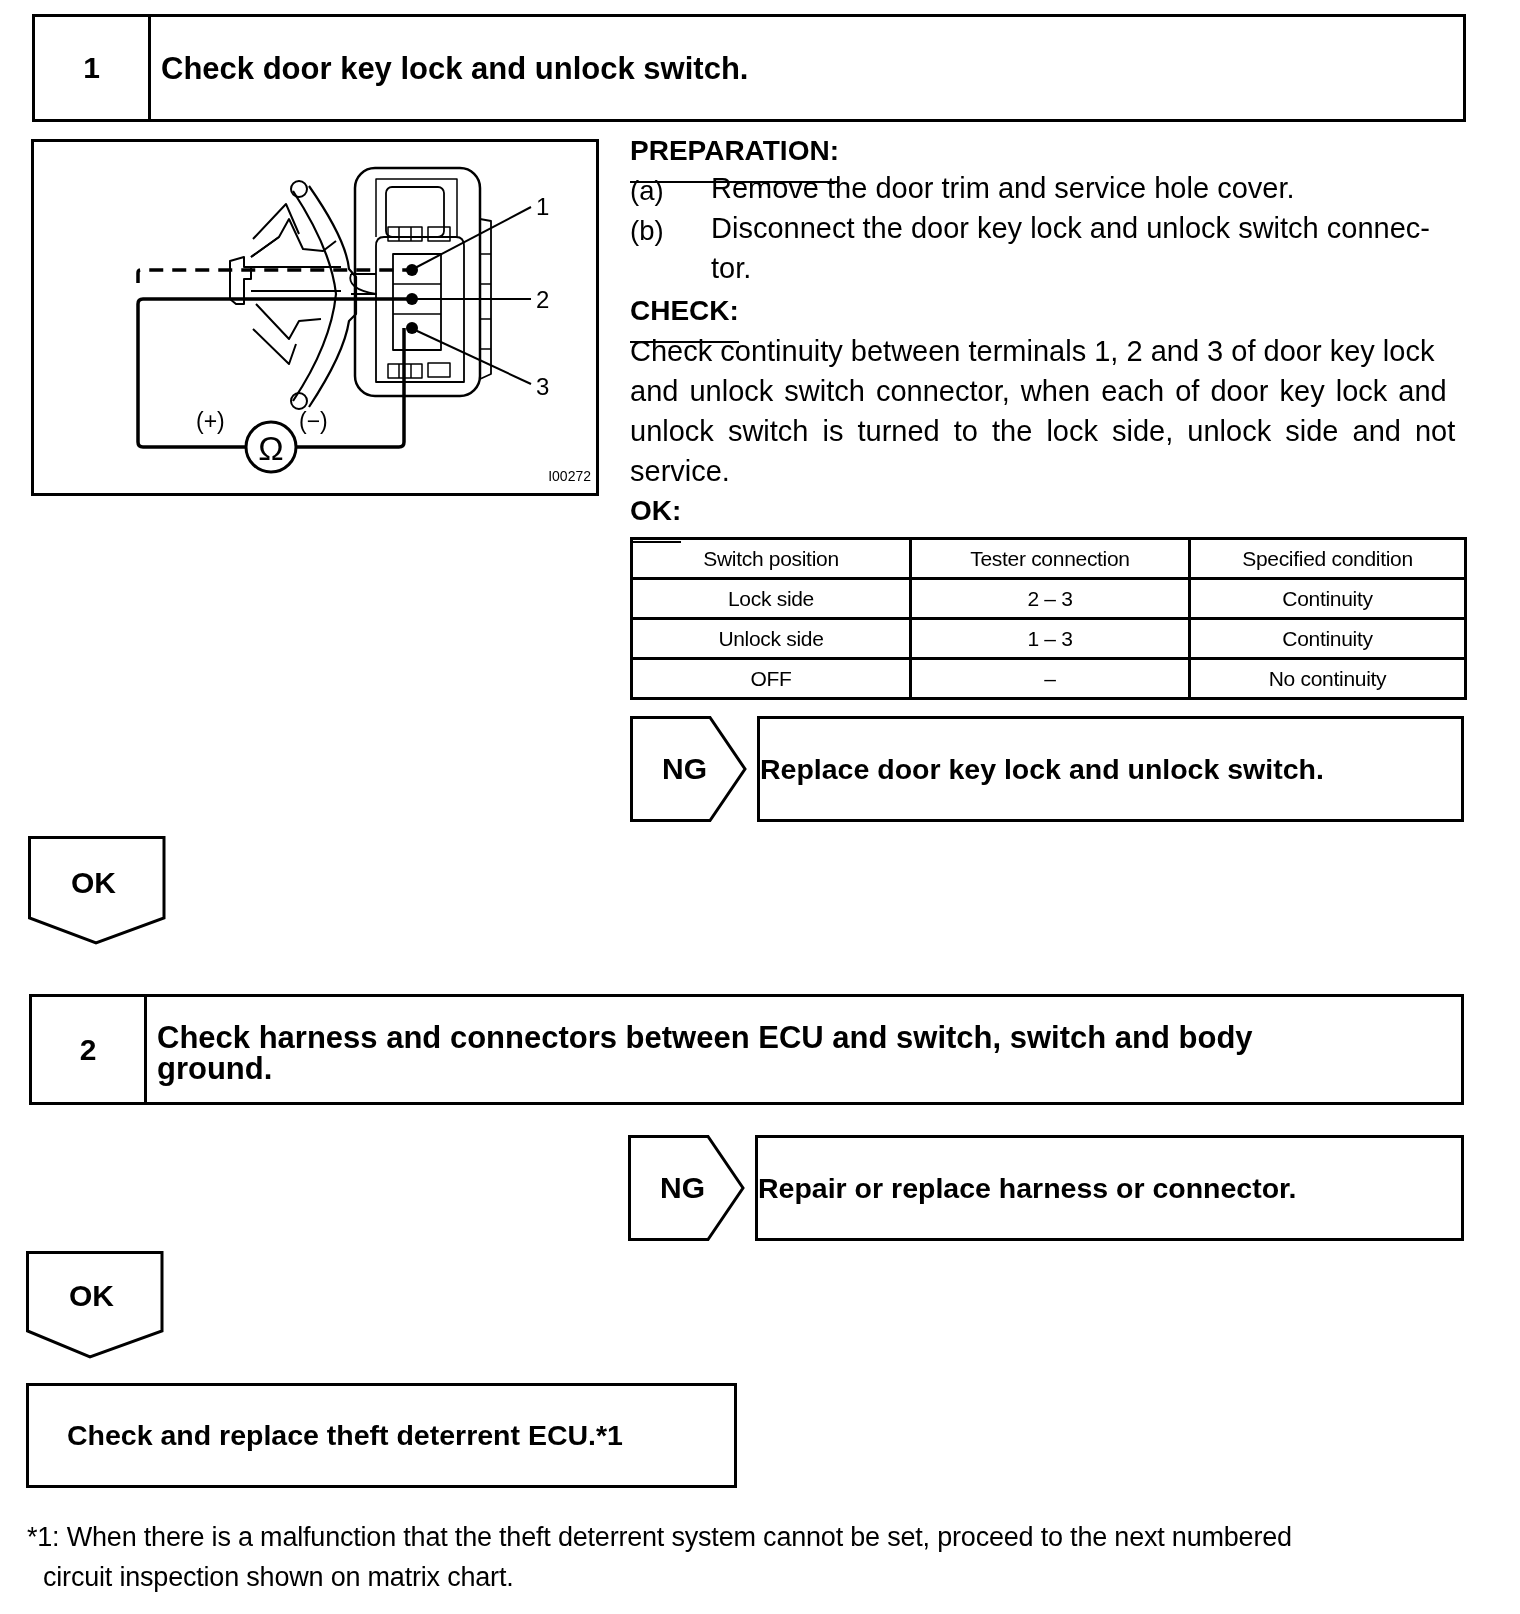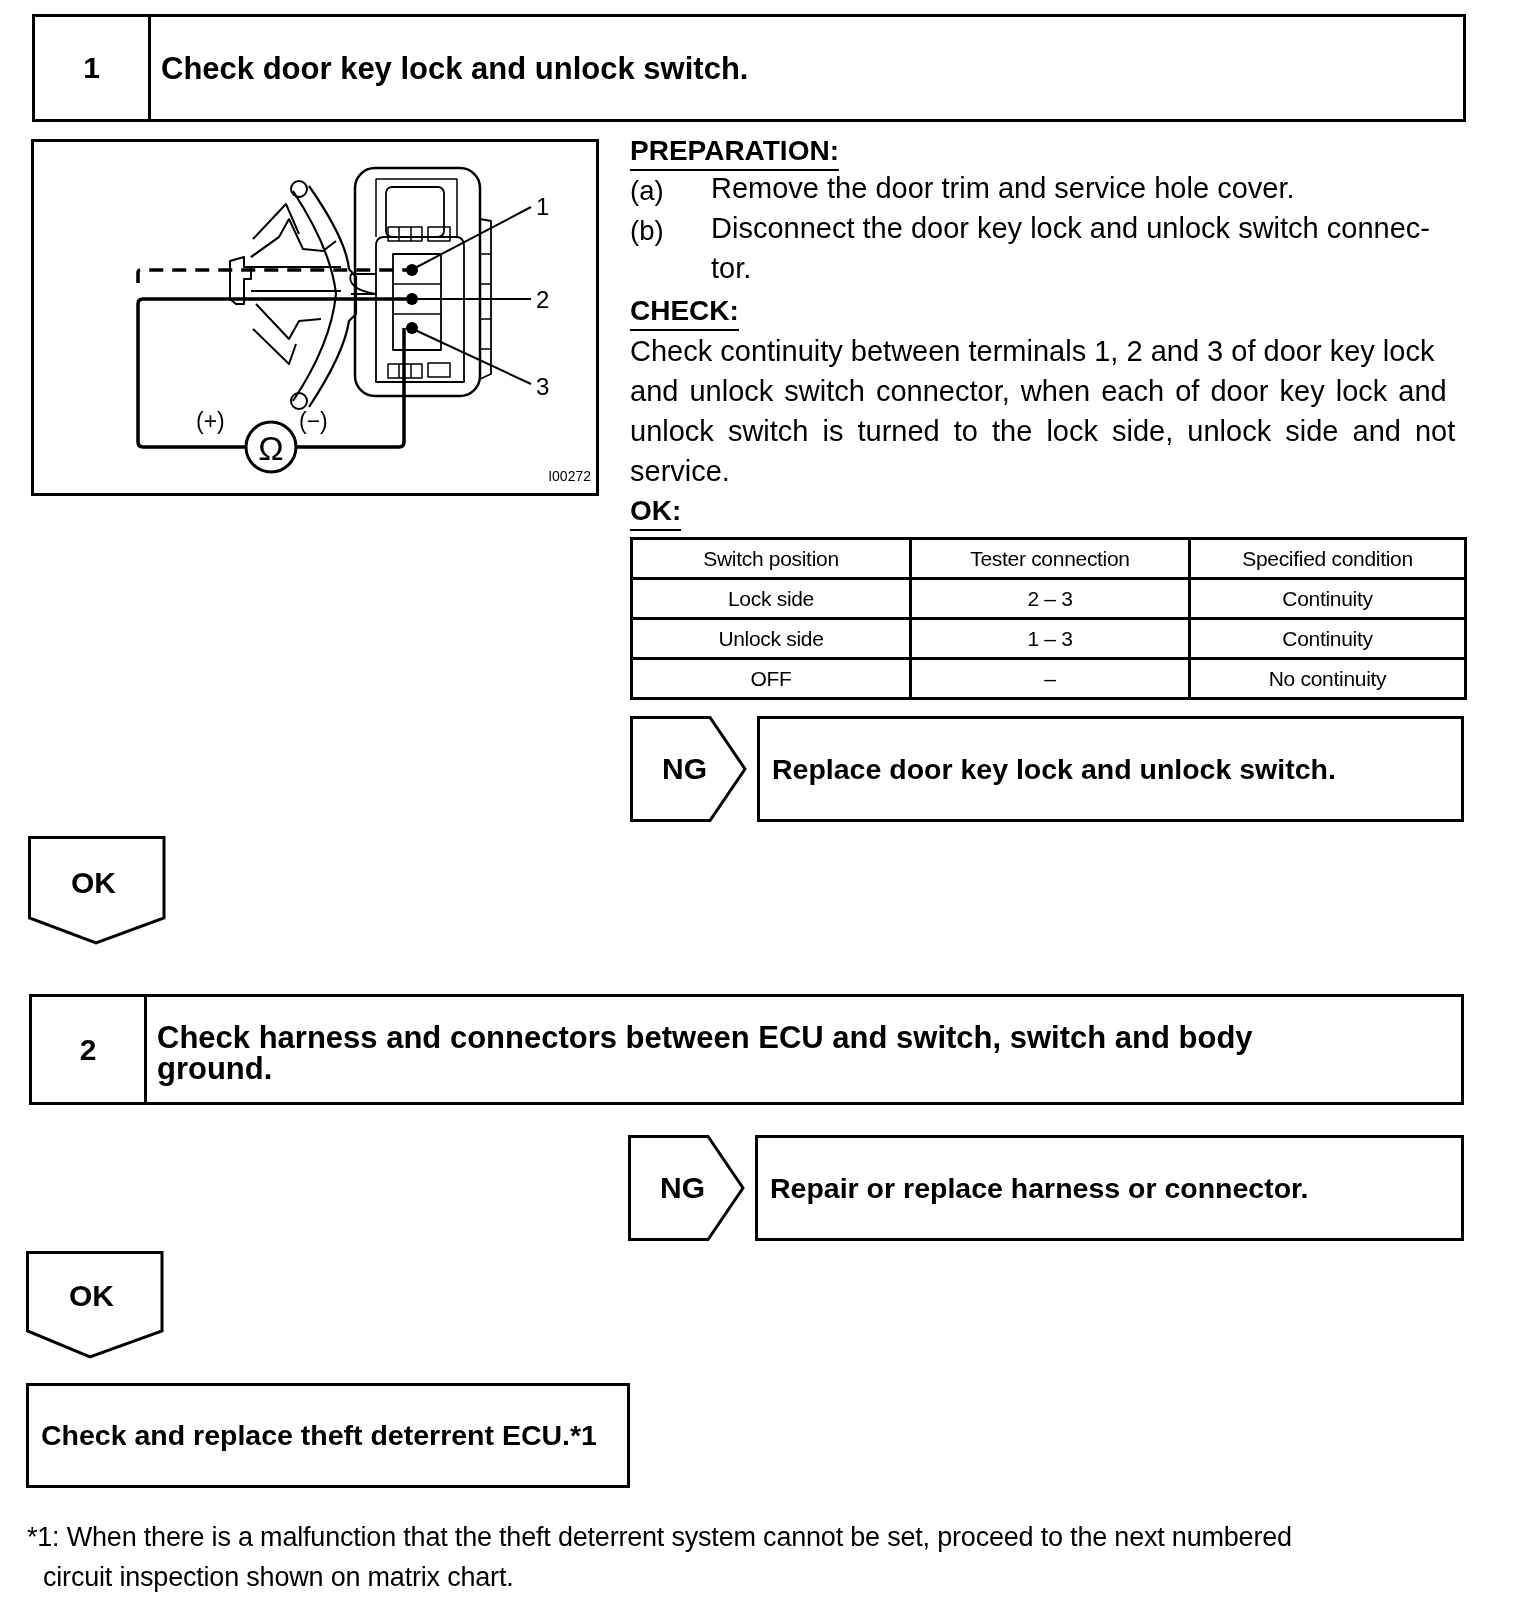--- a/index.html
+++ b/index.html
@@ -4,29 +4,29 @@
 <style>
   html, body { margin: 0; padding: 0; background: #ffffff; }
   body { width: 1520px; height: 1614px; position: relative; overflow: hidden;
          font-family: "Liberation Sans", sans-serif; color: #000; }
   .box { position: absolute; border: 3px solid #000; box-sizing: border-box; background: #fff; }
   .step-num { position: absolute; top: 0; bottom: 0; left: 0; border-right: 3px solid #000;
               display: flex; align-items: center; justify-content: center;
               font-weight: bold; font-size: 30px; }
   .step-title { position: absolute; font-weight: bold; font-size: 31px; line-height: 33px; }
   .heading { position: absolute; font-weight: bold; font-size: 28px; line-height: 32px;
-             border-bottom: 2px solid #000; padding-bottom: 2px; }
+             border-bottom: 2px solid #000; padding-bottom: 14px; }
   .body-text { position: absolute; font-size: 29px; line-height: 40px; }
   .item-label { position: absolute; font-size: 27.5px; }
   table.spec { position: absolute; border-collapse: collapse; table-layout: fixed; }
   table.spec td { border: 3px solid #000; text-align: center; font-size: 21px; height: 37px;
                   padding: 0; letter-spacing: -0.3px; }
   .tag-text { position: absolute; font-weight: bold; font-size: 30px; }
   .msg-box { position: absolute; border: 3px solid #000; box-sizing: border-box;
-             display: flex; align-items: center; font-weight: bold; font-size: 28.5px; padding-left: 12px; }
+             display: flex; align-items: center; font-weight: bold; font-size: 28.5px; }
   .footer { position: absolute; font-size: 27px; line-height: 40px; letter-spacing: -0.2px; }
   svg { position: absolute; overflow: visible; }
 </style>
 </head>
 <body>
 
 <div class="box" style="left:32px; top:14px; width:1434px; height:108px;">
   <div class="step-num" style="width:113px;">1</div>
   <div class="step-title" style="left:126px; top:35px;">Check door key lock and unlock switch.</div>
 </div>
@@ -173,16 +173,16 @@
   <polygon points="1.5,1.5 80,1.5 115,53 80,104.5 1.5,104.5" fill="#fff" stroke="#000" stroke-width="3"></polygon>
 </svg>
 <div class="tag-text" style="left:660px; top:1171px;">NG</div>
 <div class="msg-box" style="left:755px; top:1135px; width:709px; height:106px;">Repair or replace harness or connector.</div>
 
 <svg width="140" height="115" style="left:26px; top:1251px;">
   <polygon points="1.5,1.5 136,1.5 136,80 64,106 1.5,80" fill="#fff" stroke="#000" stroke-width="3"></polygon>
 </svg>
 <div class="tag-text" style="left:69px; top:1279px;">OK</div>
 
-<div class="msg-box" style="left:26px; top:1383px; width:604px; height:105px; padding-left:12px;">Check and replace theft deterrent ECU.*1</div>
+<div class="msg-box" style="left:26px; top:1383px; width:711px; height:105px; padding-left:38px;">Check and replace theft deterrent ECU.*1</div>
 
 <div class="footer" style="left:27px; top:1517px;text-align:right;">*1: When there is a malfunction that the theft deterrent system cannot be set, proceed to the next numbered</div>
 <div class="footer" style="left:27px; top:1557px;margin-left:16px;">circuit inspection shown on matrix chart.</div>
 
 </body></html>

